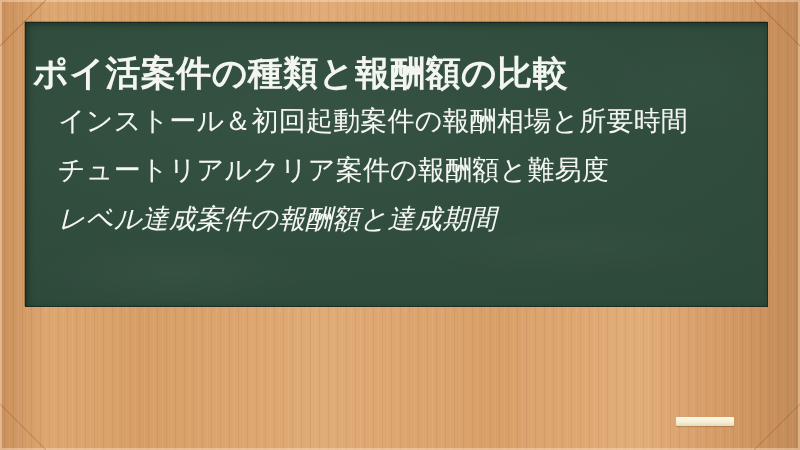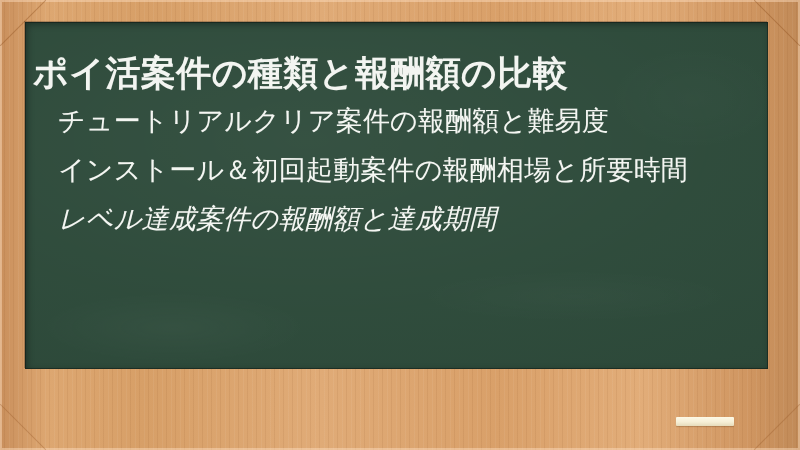--- a/index.html
+++ b/index.html
@@ -94,21 +94,21 @@
       rgba(145,82,32,0.30) 50%,
       rgba(0,0,0,0) calc(50% + 1px));
   }
 
   
   .board {
     position: absolute;
     left: 25px;
     top: 22px;
     width: 743px;
-    height: 347px;
+    height: 285px;
     box-sizing: border-box;
     background:
       radial-gradient(ellipse 120% 110% at 38% 34%,
         rgba(255,255,255,0.045) 0%,
         rgba(255,255,255,0.012) 45%,
         rgba(0,0,0,0.055) 100%),
       #2d4a3a;
     box-shadow:
       inset 0 0 0 1px rgba(0,0,0,0.30),
       inset 2px 2px 7px rgba(0,0,0,0.38),
@@ -184,21 +184,21 @@
   <div class="mitre mitre-tr"></div>
   <div class="mitre mitre-bl"></div>
   <div class="mitre mitre-br"></div>
 
   <div class="board">
     <div class="dust"></div>
 
     <h1 class="board-title">ポイ活案件の種類と報酬額の比較</h1>
 
     <ul class="board-list">
+      <li>インストール＆初回起動案件の報酬相場と所要時間</li>
       <li>チュートリアルクリア案件の報酬額と難易度</li>
-      <li>インストール＆初回起動案件の報酬相場と所要時間</li>
       <li>レベル達成案件の報酬額と達成期間</li>
     </ul>
   </div>
 
   <div class="chalk"></div>
 
 </div>
 
 </body></html>

